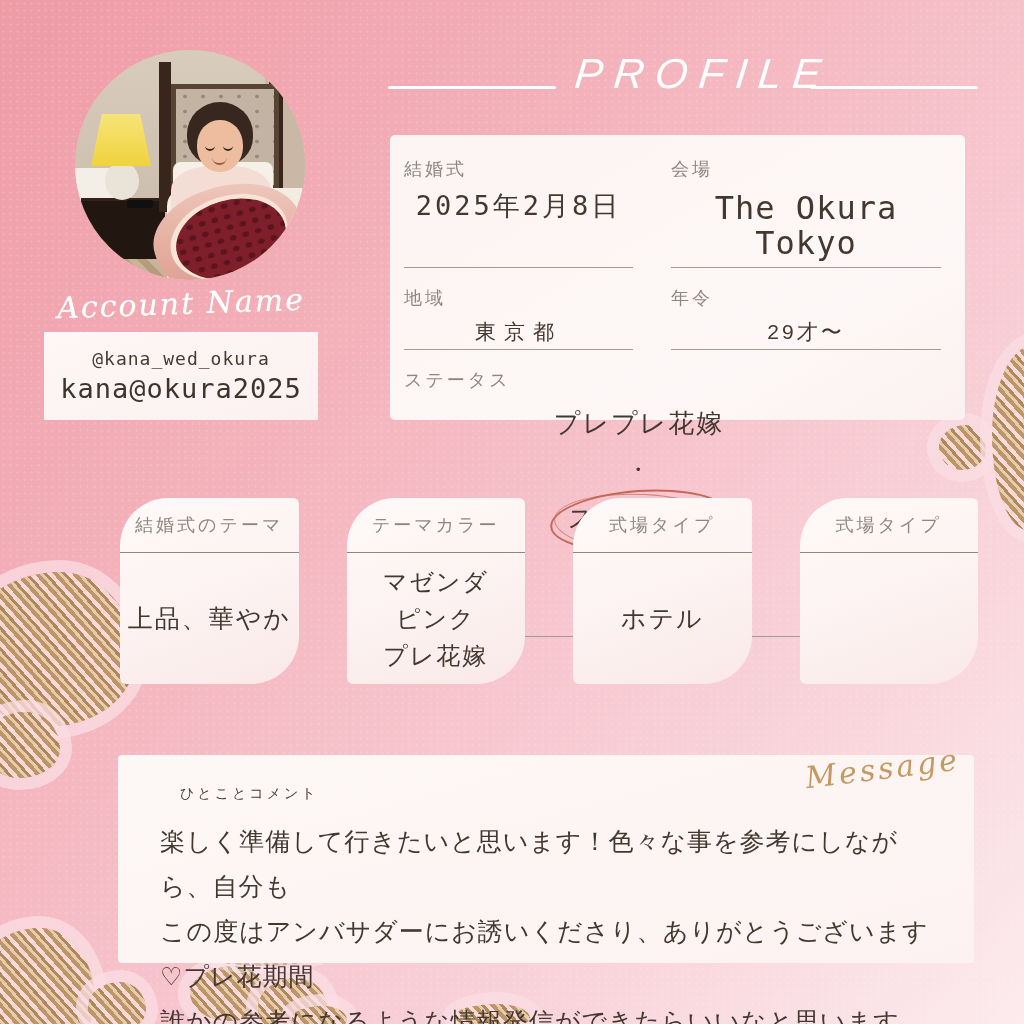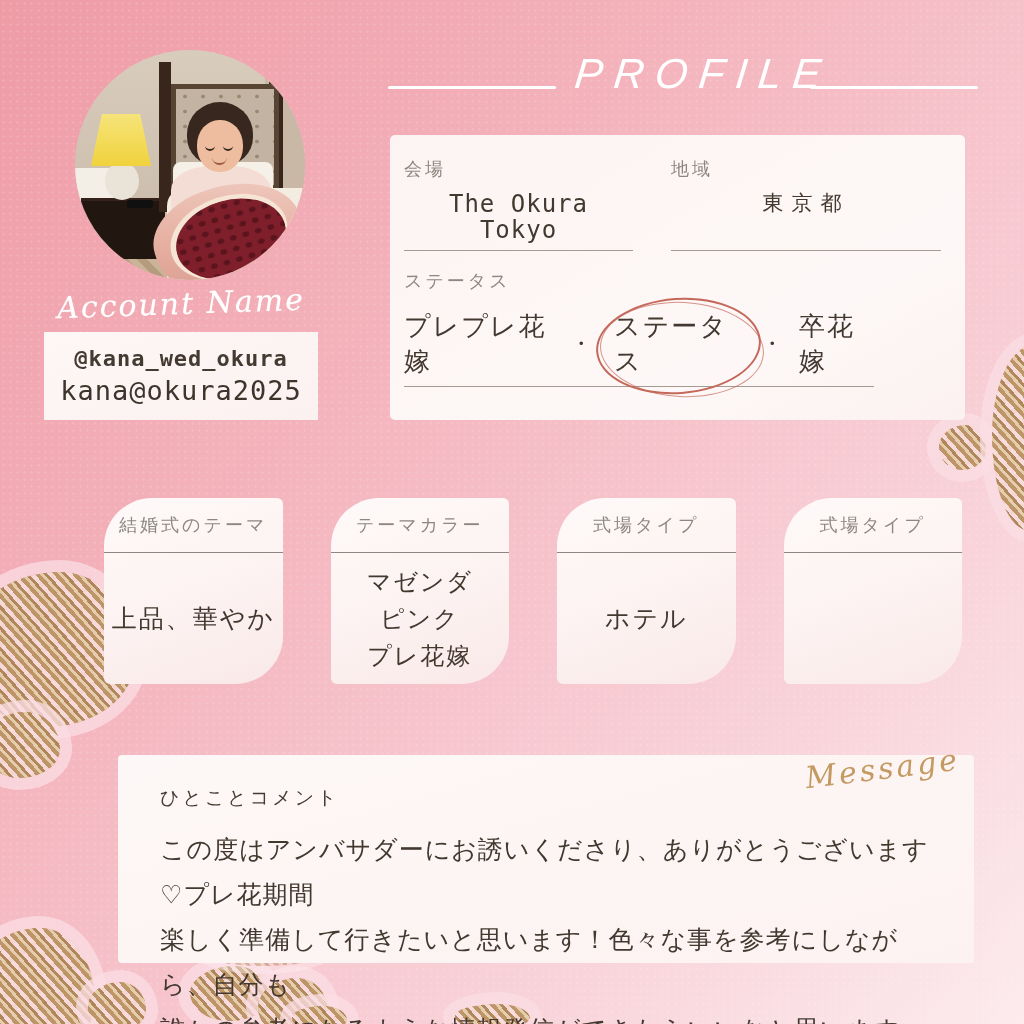--- a/index.html
+++ b/index.html
@@ -50,59 +50,59 @@
   .ph-wrap2{left:94px;top:146px;width:120px;height:82px;background:#f6e4d4;border-radius:50%;transform:rotate(-18deg);}
   .ph-roses{left:100px;top:150px;width:112px;height:78px;background:#7e1f2b;
     background-image:radial-gradient(#5b141e 3px,transparent 3.6px);background-size:13px 11px;
     border-radius:50%;transform:rotate(-16deg);}
   
   .account-script{position:absolute;left:44px;top:286px;width:274px;text-align:center;color:#ffffff;
     font-family:"DejaVu Serif","Liberation Serif",serif;font-style:italic;font-size:30px;letter-spacing:2px;
     text-shadow:0 0 1px rgba(255,255,255,.6);transform:rotate(-2deg);}
   .account-box{position:absolute;left:44px;top:332px;width:274px;height:88px;
     background:linear-gradient(160deg,#fdf7f6,#fbf1f0);display:flex;flex-direction:column;align-items:center;justify-content:center;gap:4px;}
-  .account-handle{font-family:"DejaVu Sans Mono","Liberation Mono",monospace;font-size:22px;color:#453a32;letter-spacing:1px;font-weight:bold;}
+  .account-handle{font-family:"DejaVu Sans Mono","Liberation Mono",monospace;font-size:18px;color:#453a32;letter-spacing:1px;}
   .account-name{font-family:"DejaVu Sans Mono","Liberation Mono",monospace;font-size:27px;color:#3f342c;letter-spacing:1px;}
   
   .profile-title{position:absolute;left:575px;top:50px;width:220px;text-align:center;color:#ffffff;
     font-style:italic;font-size:42px;letter-spacing:11px;font-weight:400;transform:skewX(-6deg);}
   .hline{position:absolute;top:86px;height:2.5px;background:#ffffff;border-radius:2px;}
   .hline.left{left:388px;width:168px;}
   .hline.right{left:810px;width:168px;}
   
   .main-box{position:absolute;left:390px;top:135px;width:575px;height:285px;border-radius:5px;
     background:linear-gradient(150deg,#fcf4f3,#fdf8f7 70%,#fbf1f0);
     padding:22px 24px 0 14px;box-sizing:border-box;}
   .field-grid{display:grid;grid-template-columns:229px 1fr;column-gap:38px;}
   .field{border-bottom:1.5px solid #a39a91;padding-bottom:6px;margin-bottom:18px;}
   .field-label{font-size:18px;color:#8d8781;letter-spacing:3px;}
   .field-value{font-size:21px;color:#43382f;text-align:center;margin-top:10px;letter-spacing:3px;line-height:1.1;}
-  .latin-hand{font-family:"DejaVu Sans Mono","Liberation Mono",monospace;font-size:24px;letter-spacing:1px;}
+  .latin-hand{font-family:"DejaVu Sans Mono","Liberation Mono",monospace;font-size:32px;letter-spacing:1px;}
   .status-block{width:470px;border-bottom:1.5px solid #a39a91;padding-bottom:5px;}
-  .status-values{display:flex;justify-content:center;align-items:center;gap:14px;font-size:26px;color:#43382f;margin-top:14px;letter-spacing:2px;}
+  .status-values{display:flex;justify-content:center;align-items:center;gap:14px;font-size:26px;color:#43382f;margin-top:14px;letter-spacing:2px;flex-direction:column;}
   .sep{color:#43382f;font-size:22px;}
   .circled{position:relative;display:inline-block;padding:2px 6px;}
   .circled::before{content:'';position:absolute;inset:-9px -14px -13px -12px;border:2.5px solid #c4685a;border-radius:50%;transform:rotate(-4deg);}
   .circled::after{content:'';position:absolute;inset:-5px -17px -16px -8px;border:1.5px solid #c4685a;border-radius:50%;transform:rotate(3deg);opacity:.7;}
   
-  .cards{position:absolute;left:104px;top:498px;width:858px;display:flex;justify-content:space-between;gap:48px;}
+  .cards{position:absolute;left:120px;top:498px;width:858px;display:flex;justify-content:space-between;gap:48px;}
   .card{width:190px;height:186px;border-radius:48px 6px 48px 6px;
     background:linear-gradient(160deg,#fefaf9 0%,#fcf2f1 55%,#f9e9e8 100%);
     display:flex;flex-direction:column;box-sizing:border-box;}
   .card-header{height:54px;display:flex;align-items:center;justify-content:center;
     border-bottom:1.5px solid #8d8781;font-size:18px;color:#8d8781;letter-spacing:3px;}
   .card-body{flex:1;display:flex;flex-direction:column;align-items:center;justify-content:center;
     font-size:25px;color:#43382f;letter-spacing:2px;line-height:1.4;}
   .card-body.small{font-size:24px;line-height:1.55;}
   
   .message-box{position:absolute;left:118px;top:755px;width:856px;height:208px;border-radius:4px;
     background:linear-gradient(165deg,#fdf8f7,#fcf2f1);box-sizing:border-box;padding:30px 30px 0 42px;}
   .message-script{position:absolute;right:14px;top:-4px;color:#c49a62;
     font-family:"DejaVu Serif","Liberation Serif",serif;font-style:italic;font-size:30px;letter-spacing:3px;transform:rotate(-7deg);}
-  .message-heading{font-size:19px;color:#453b33;letter-spacing:3px;margin-bottom:16px;}
+  .message-heading{font-size:14px;color:#453b33;letter-spacing:3px;margin-bottom:16px;margin-left:20px;}
   .message-line{font-size:25px;color:#43382f;letter-spacing:1px;line-height:45px;}
 </style>
 </head>
 <body>
 
 <div class="page">
   <div class="dots"></div>
 
   <div class="glitter" style="left:-35px;top:572px;width:170px;height:155px;"></div>
   <div class="glitter" style="left:-18px;top:712px;width:78px;height:66px;"></div>
@@ -148,26 +148,34 @@
     <div class="account-name">kana@okura2025</div>
   </div>
 
   <div class="hline left"></div>
   <div class="profile-title">PROFILE</div>
   <div class="hline right"></div>
 
   <div class="main-box">
     <div class="field-grid">
       <div class="field">
+        <div class="field-label">結婚式</div>
+        <div class="field-value latin-hand" style="font-size:27px;letter-spacing:3px;">2025年2月8日</div>
+      </div>
+      <div class="field">
         <div class="field-label">会場</div>
         <div class="field-value latin-hand">The Okura Tokyo</div>
       </div>
       <div class="field">
         <div class="field-label">地域</div>
         <div class="field-value" style="letter-spacing:8px;">東京都</div>
+      </div>
+      <div class="field">
+        <div class="field-label">年令</div>
+        <div class="field-value">29才〜</div>
       </div>
     </div>
     <div class="status-block">
       <div class="field-label">ステータス</div>
       <div class="status-values">
         <span>プレプレ花嫁</span>
         <span class="sep">・</span>
         <span class="circled"><span>ステータス</span></span>
         <span class="sep">・</span>
         <span>卒花嫁</span>
@@ -197,17 +205,17 @@
       </div>
     </div>
     <div class="card">
       <div class="card-header">式場タイプ</div>
     </div>
   </div>
 
   <div class="message-box">
     <div class="message-script">Message</div>
     <div class="message-heading">ひとことコメント</div>
+    <div class="message-line">楽しく準備して行きたいと思います！色々な事を参考にしながら、自分も</div>
     <div class="message-line">この度はアンバサダーにお誘いくださり、ありがとうございます♡プレ花期間</div>
-    <div class="message-line">楽しく準備して行きたいと思います！色々な事を参考にしながら、自分も</div>
     <div class="message-line">誰かの参考になるような情報発信ができたらいいなと思います(o^^o)</div>
   </div>
 </div>
 
 </body></html>

